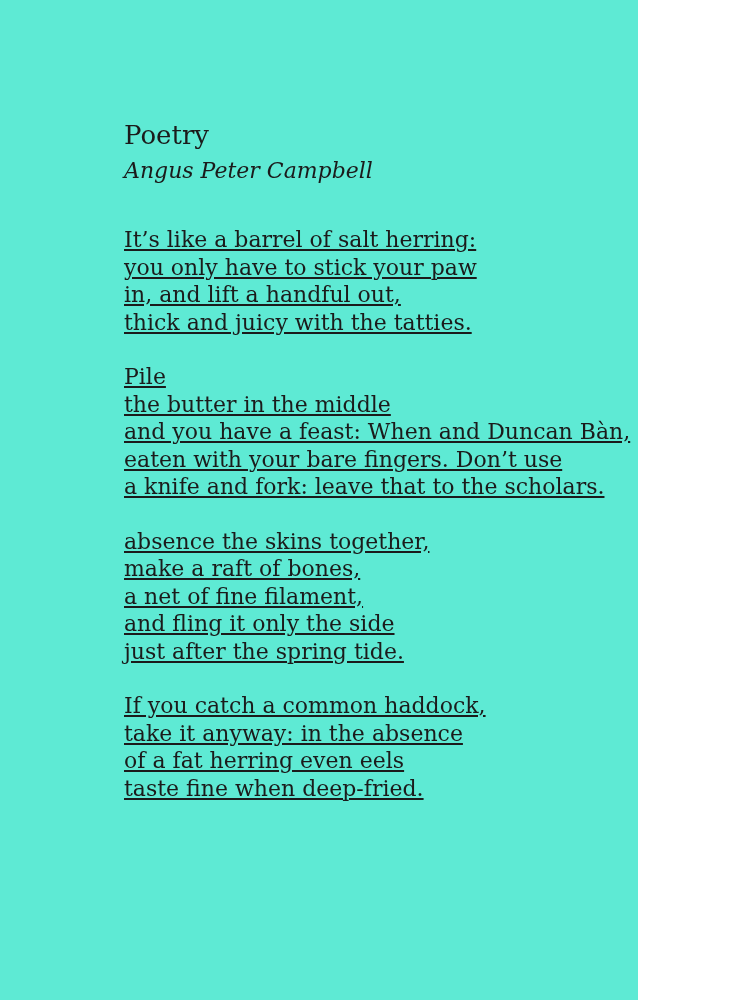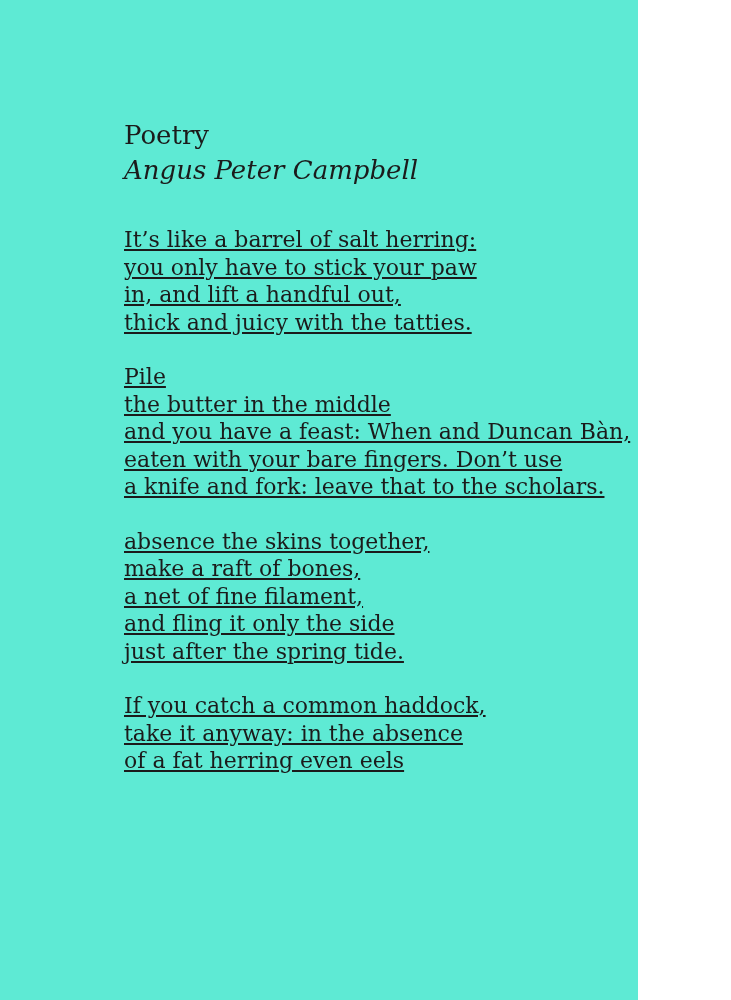--- a/index.html
+++ b/index.html
@@ -24,21 +24,21 @@
     width: 520px;
   }
   .poem-title {
     font-size: 26px;
     font-weight: normal;
     line-height: 35px;
     margin: 0;
     color: #1b1b1b;
   }
   .poem-author {
-    font-size: 26px;
+    font-size: 22px;
     font-style: italic;
     line-height: 35px;
     margin: 0;
     color: #1b1b1b;
   }
   .stanza {
     margin: 0;
     padding: 0;
     margin-top: 27px; 
     text-decoration: underline;
@@ -81,16 +81,17 @@
       <div class="poem-line">make a raft of bones,</div>
       <div class="poem-line">a net of fine filament,</div>
       <div class="poem-line">and fling it only the side</div>
       <div class="poem-line">just after the spring tide.</div>
     </div>
 
     <div class="stanza">
       <div class="poem-line">If you catch a common haddock,</div>
       <div class="poem-line">take it anyway: in the absence</div>
       <div class="poem-line">of a fat herring even eels</div>
+      <div class="poem-line">taste fine when deep-fried.</div>
     </div>
 
   </div>
 </div>
 
 </body></html>

